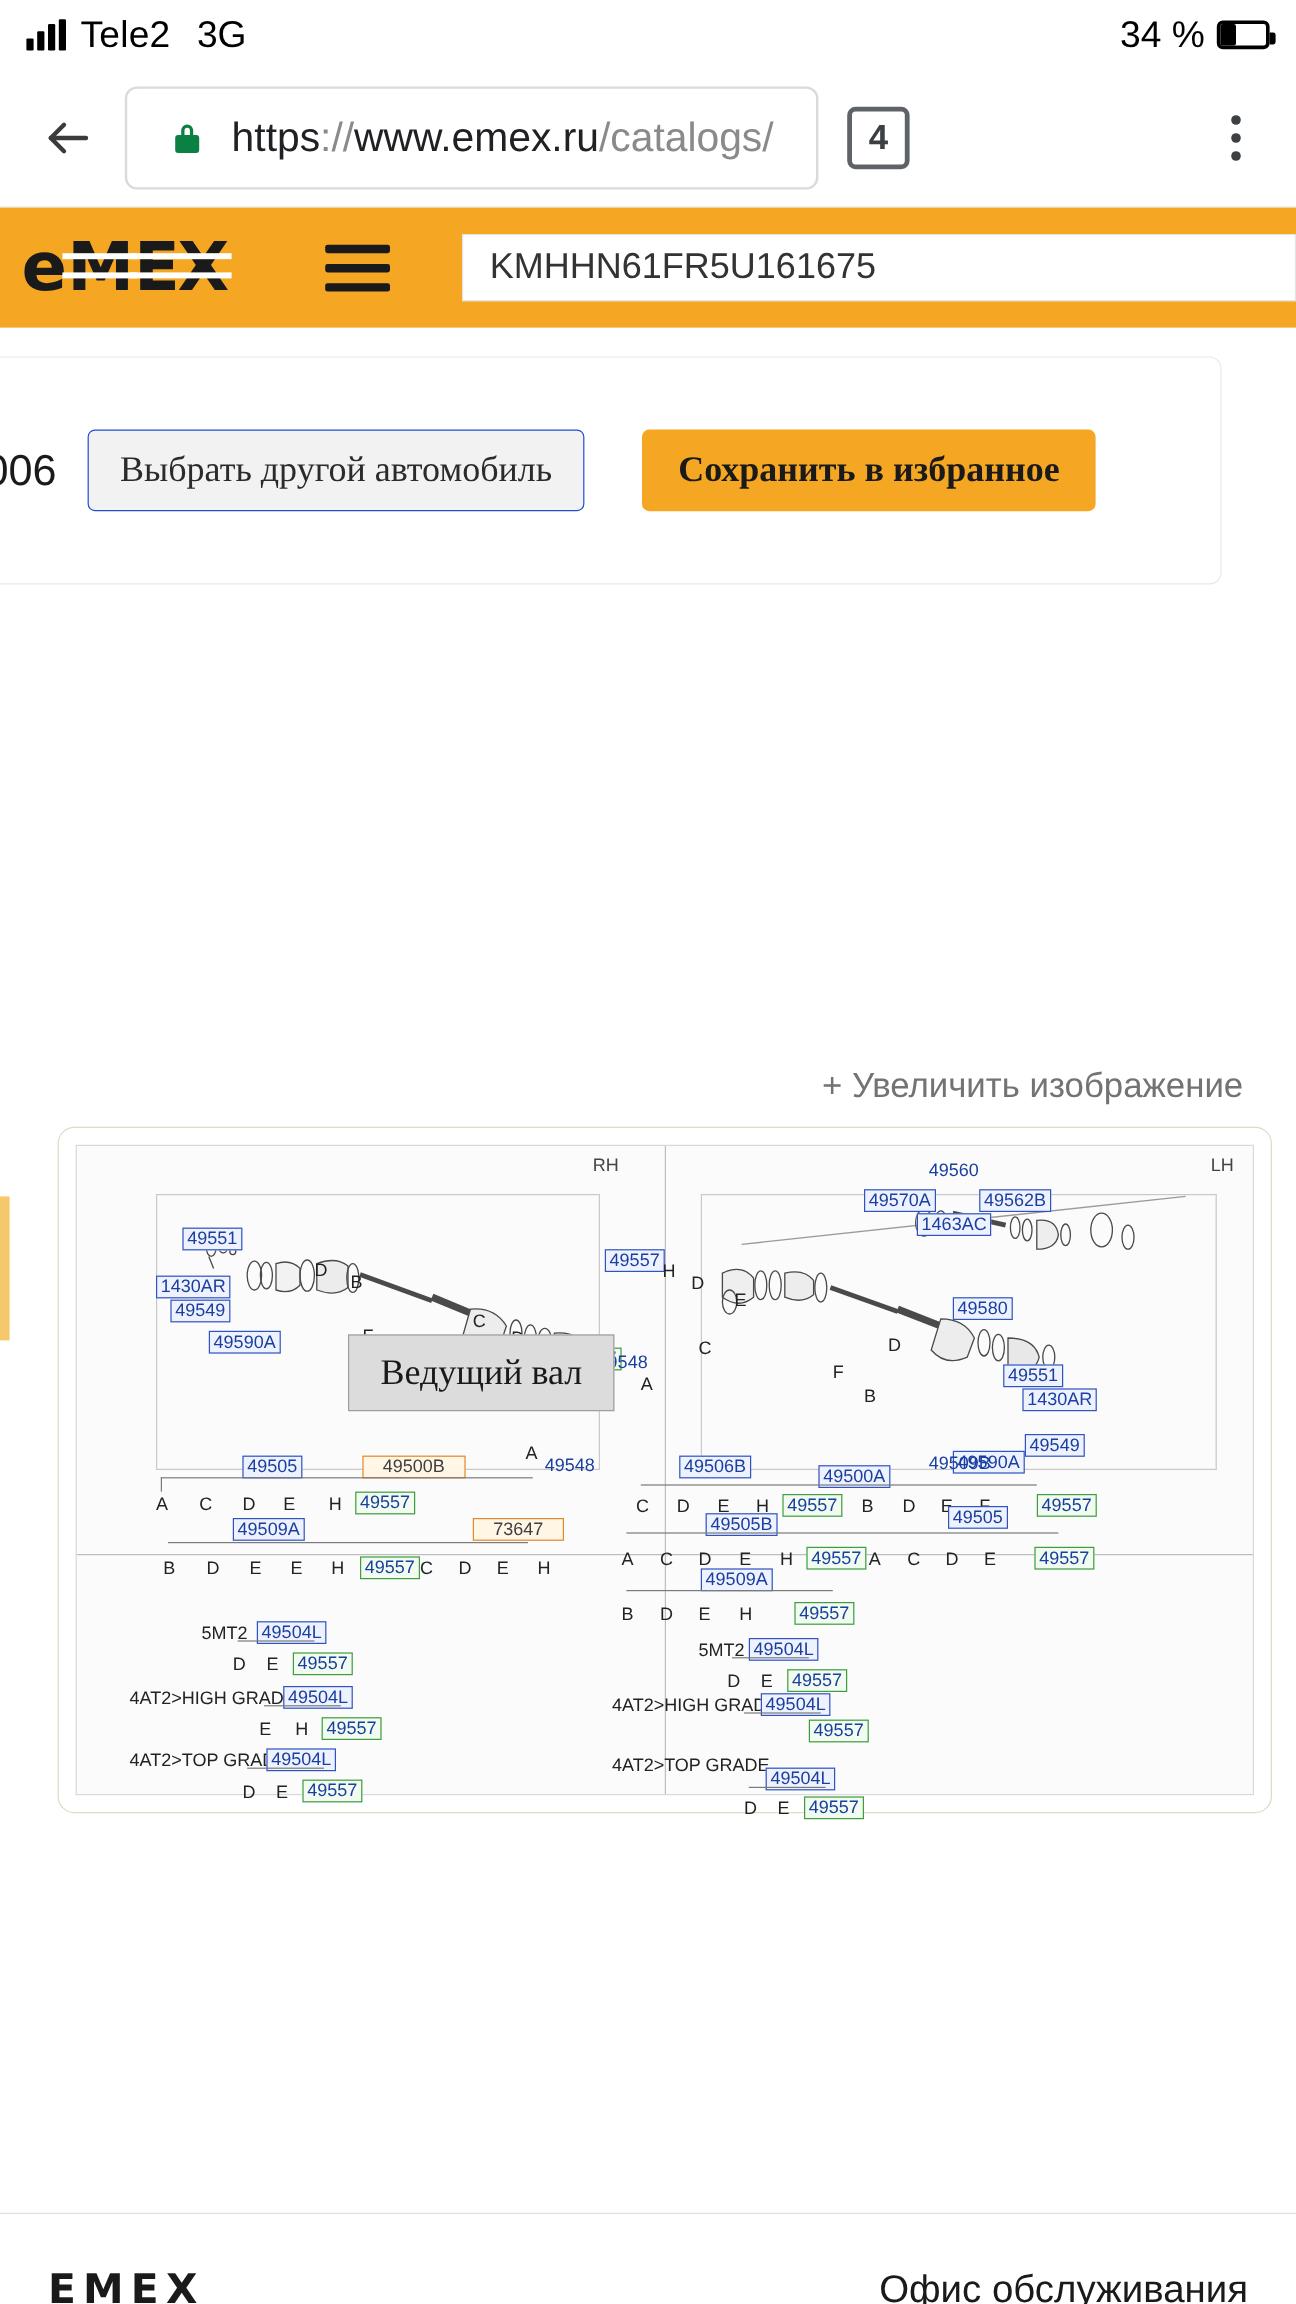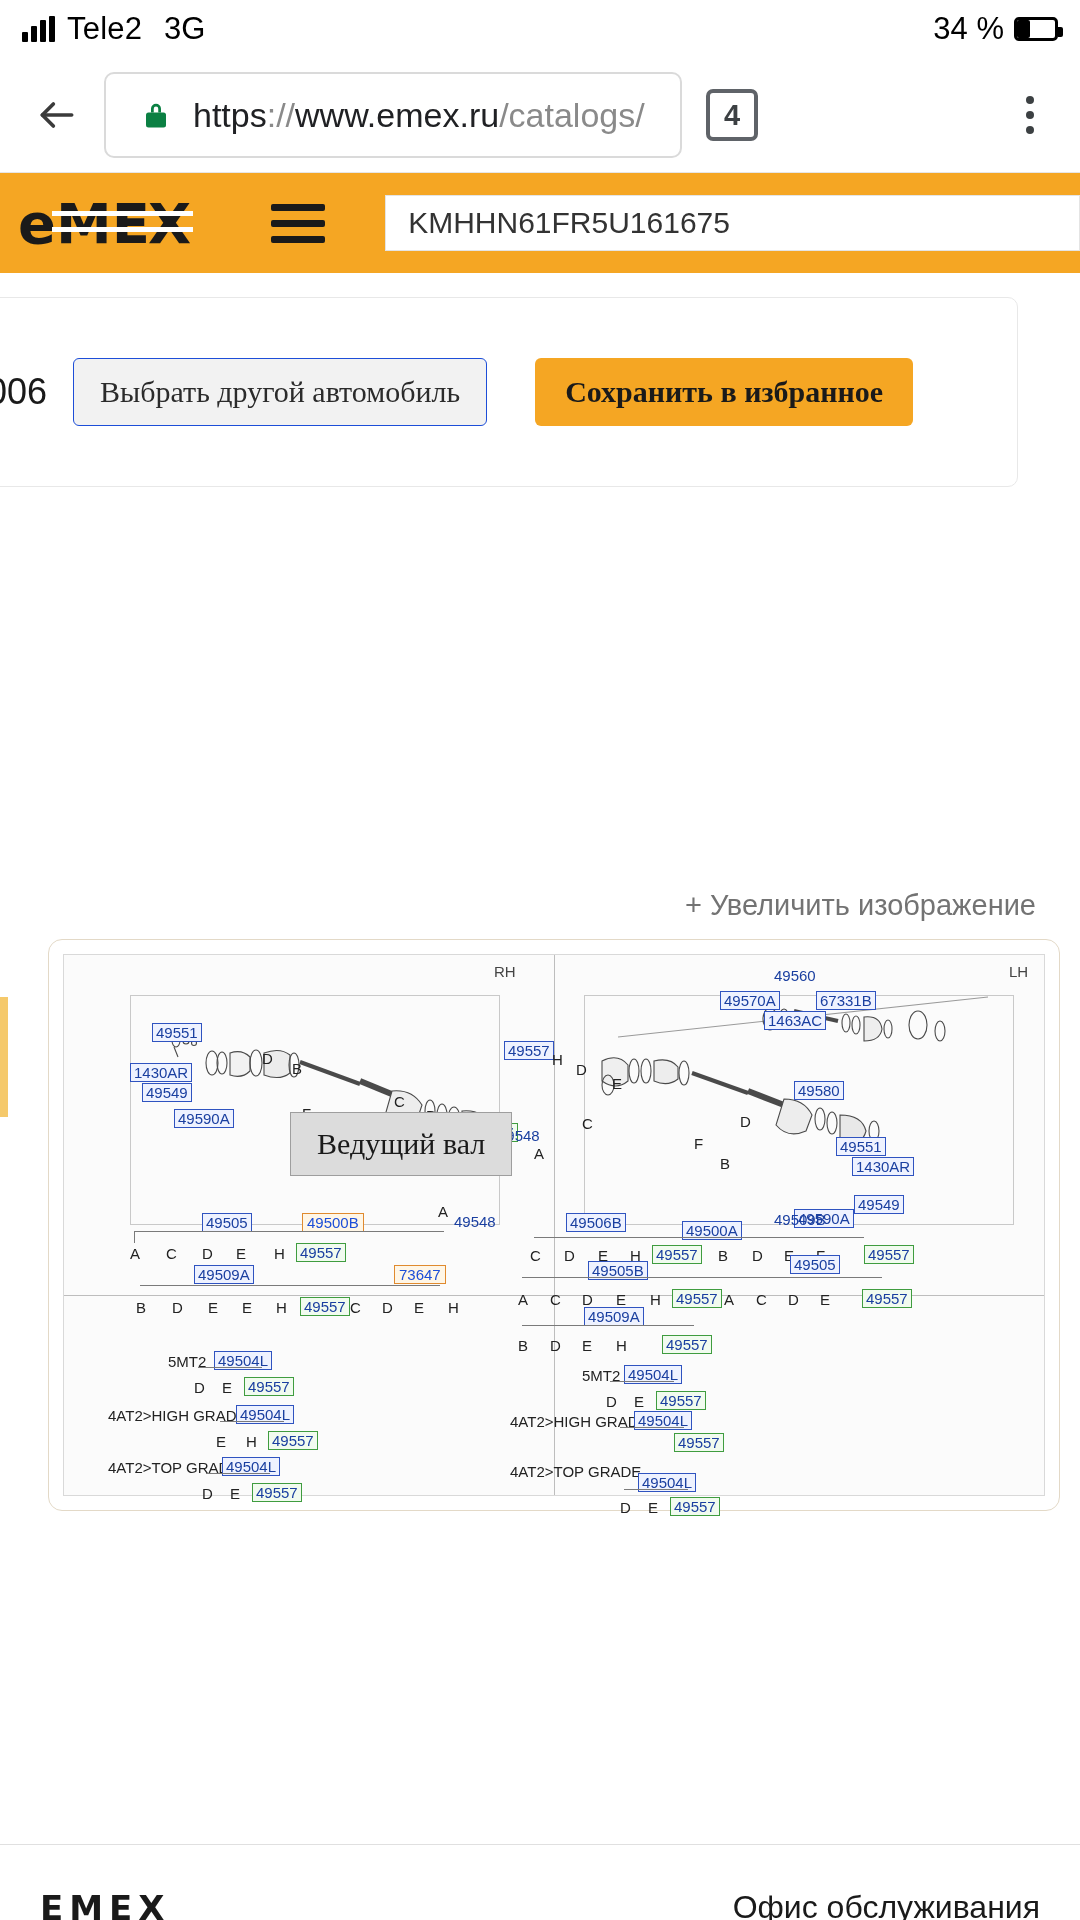--- a/index.html
+++ b/index.html
@@ -206,21 +206,21 @@
     color: #1a3fa0;
     white-space: nowrap;
   }
   .lbl.blue-box {
     border: 1px solid #2f53c0; background: #eef2ff; padding: 0 3px; color: #1a3fa0;
   }
   .lbl.green-box {
     border: 1px solid #3f9c3f; background: #f1fbef; padding: 0 3px; color: #1a3fa0;
   }
   .lbl.orange-box {
-    border: 1px solid #e08a2e; background: #fff6e6; padding: 0 4px; color: #1d4ed8;
+    border: 1px solid #e08a2e; background: #fff6e6; padding: 0 16px; color: #404040;
   }
   .lbl.plain { color: #222; }
   .lbl.grey { color: #444; }
   .tree-line { position: absolute; background: #7a7a7a; }
 
   .tooltip {
     position: absolute;
     left: 290px; top: 815px;
     background: #dcdcdc;
     border: 1px solid #9e9e9e;
@@ -400,21 +400,21 @@
       <div class="lbl plain" style="left:228px;top:105px;">B</div>
       <div class="lbl plain" style="left:238px;top:150px;">F</div>
       <div class="lbl plain" style="left:330px;top:138px;">C</div>
       <div class="lbl plain" style="left:362px;top:152px;">D</div>
       <div class="lbl plain" style="left:322px;top:200px;">E</div>
       <div class="lbl plain" style="left:374px;top:248px;">A</div>
       <div class="lbl green-box" style="left:404px;top:168px;">49557</div>
 
       <div class="lbl" style="left:710px;top:12px;">49560</div>
       <div class="lbl blue-box" style="left:656px;top:36px;">49570A</div>
-      <div class="lbl blue-box" style="left:752px;top:36px;">67331B</div>
+      <div class="lbl blue-box" style="left:752px;top:36px;">49562B</div>
       <div class="lbl blue-box" style="left:700px;top:56px;">1463AC</div>
       <div class="lbl blue-box" style="left:730px;top:126px;">49580</div>
       <div class="lbl blue-box" style="left:440px;top:86px;">49557</div>
       <div class="lbl" style="left:434px;top:172px;">49548</div>
       <div class="lbl blue-box" style="left:772px;top:182px;">49551</div>
       <div class="lbl blue-box" style="left:788px;top:202px;">1430AR</div>
       <div class="lbl blue-box" style="left:790px;top:240px;">49549</div>
       <div class="lbl blue-box" style="left:730px;top:254px;">49590A</div>
 
       <div class="lbl plain" style="left:488px;top:96px;">H</div>

